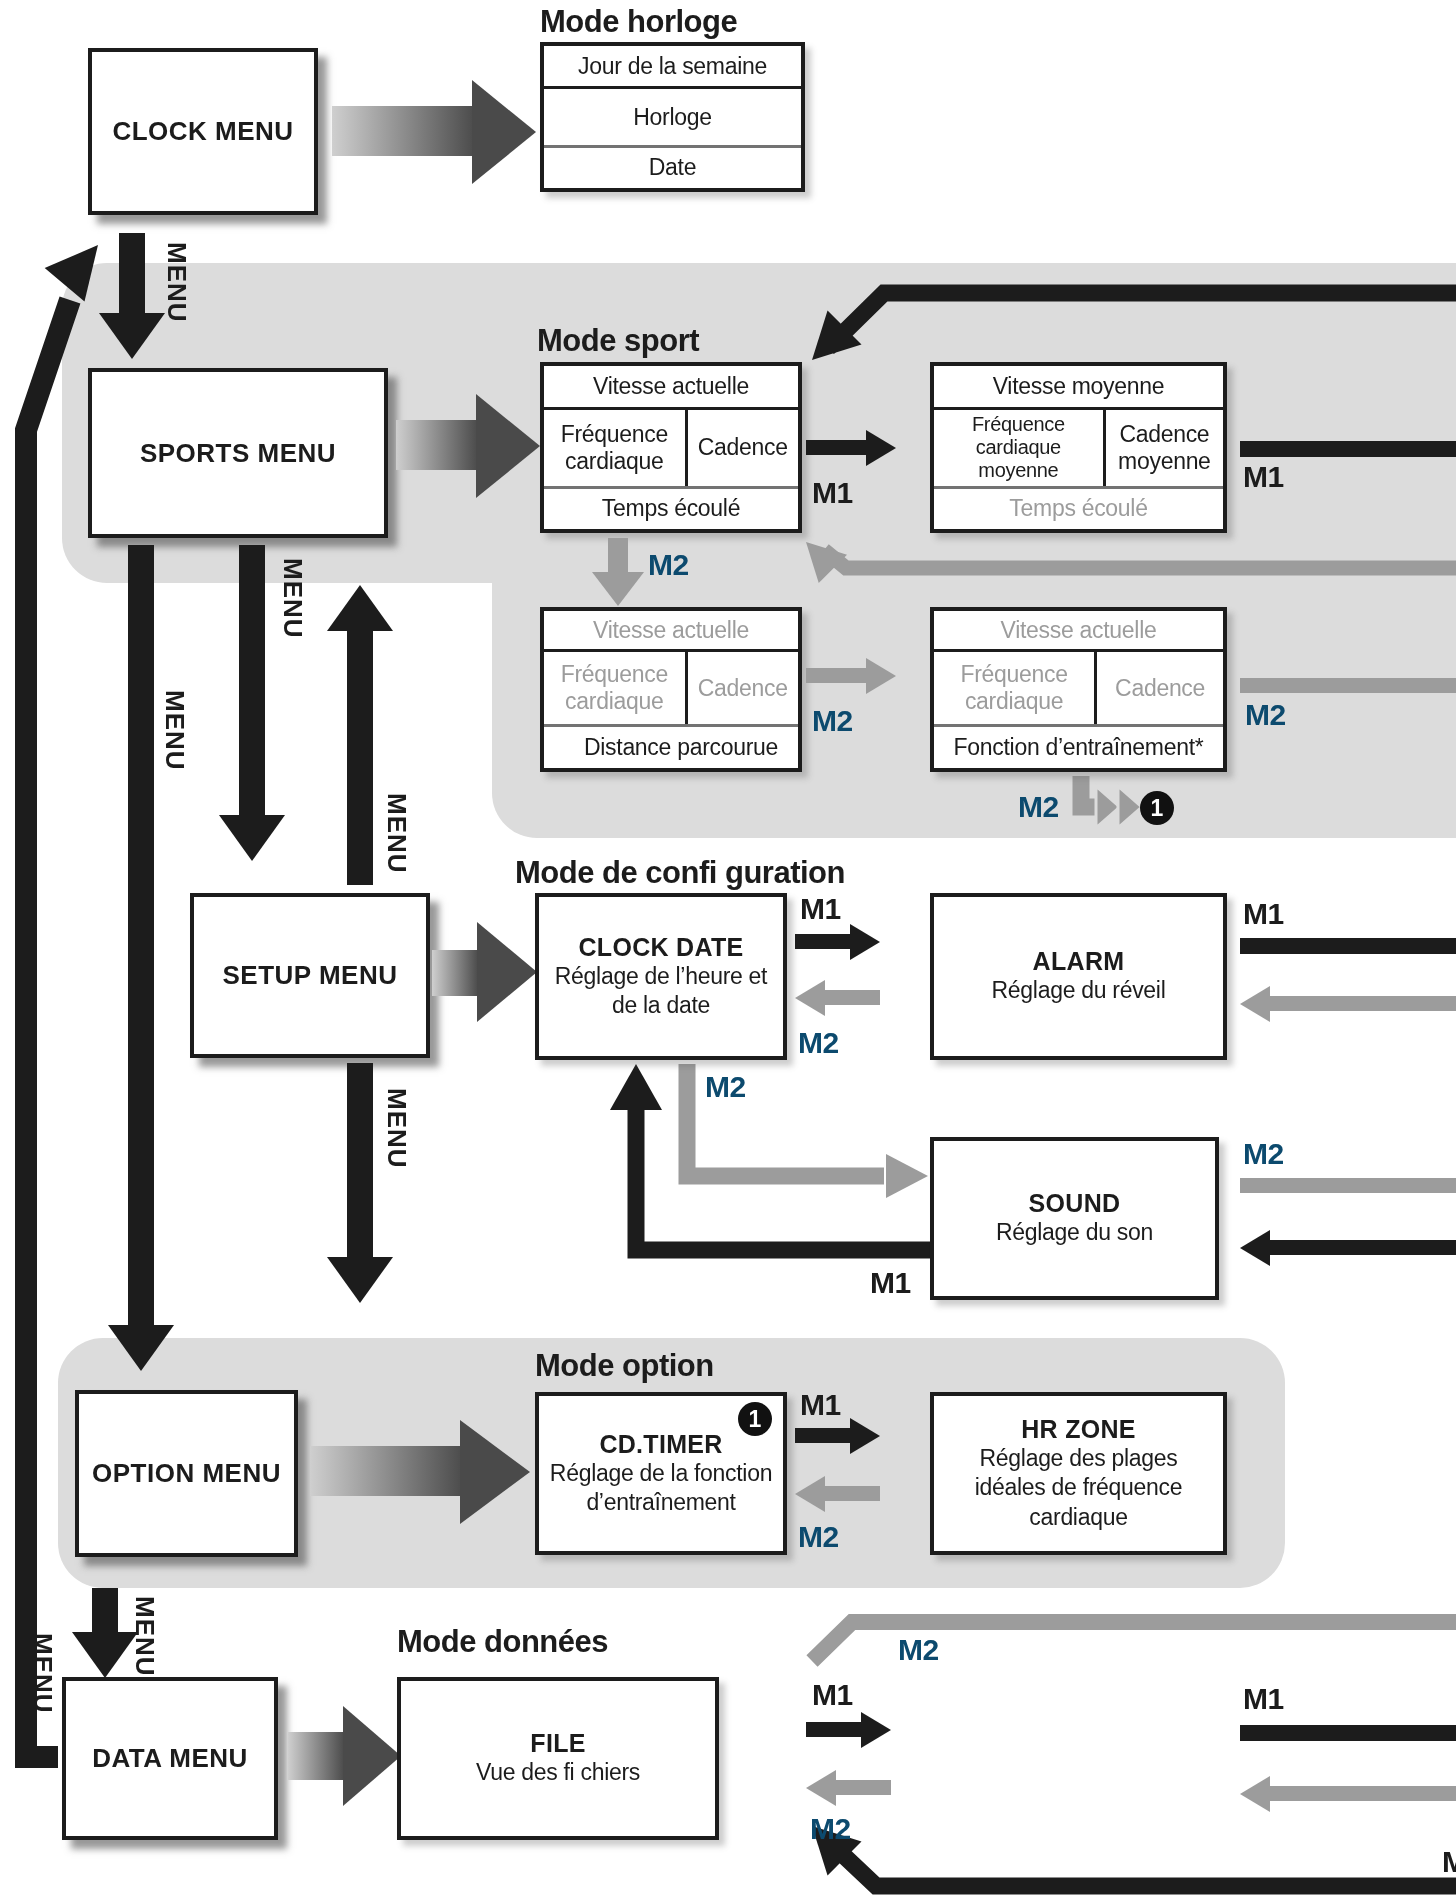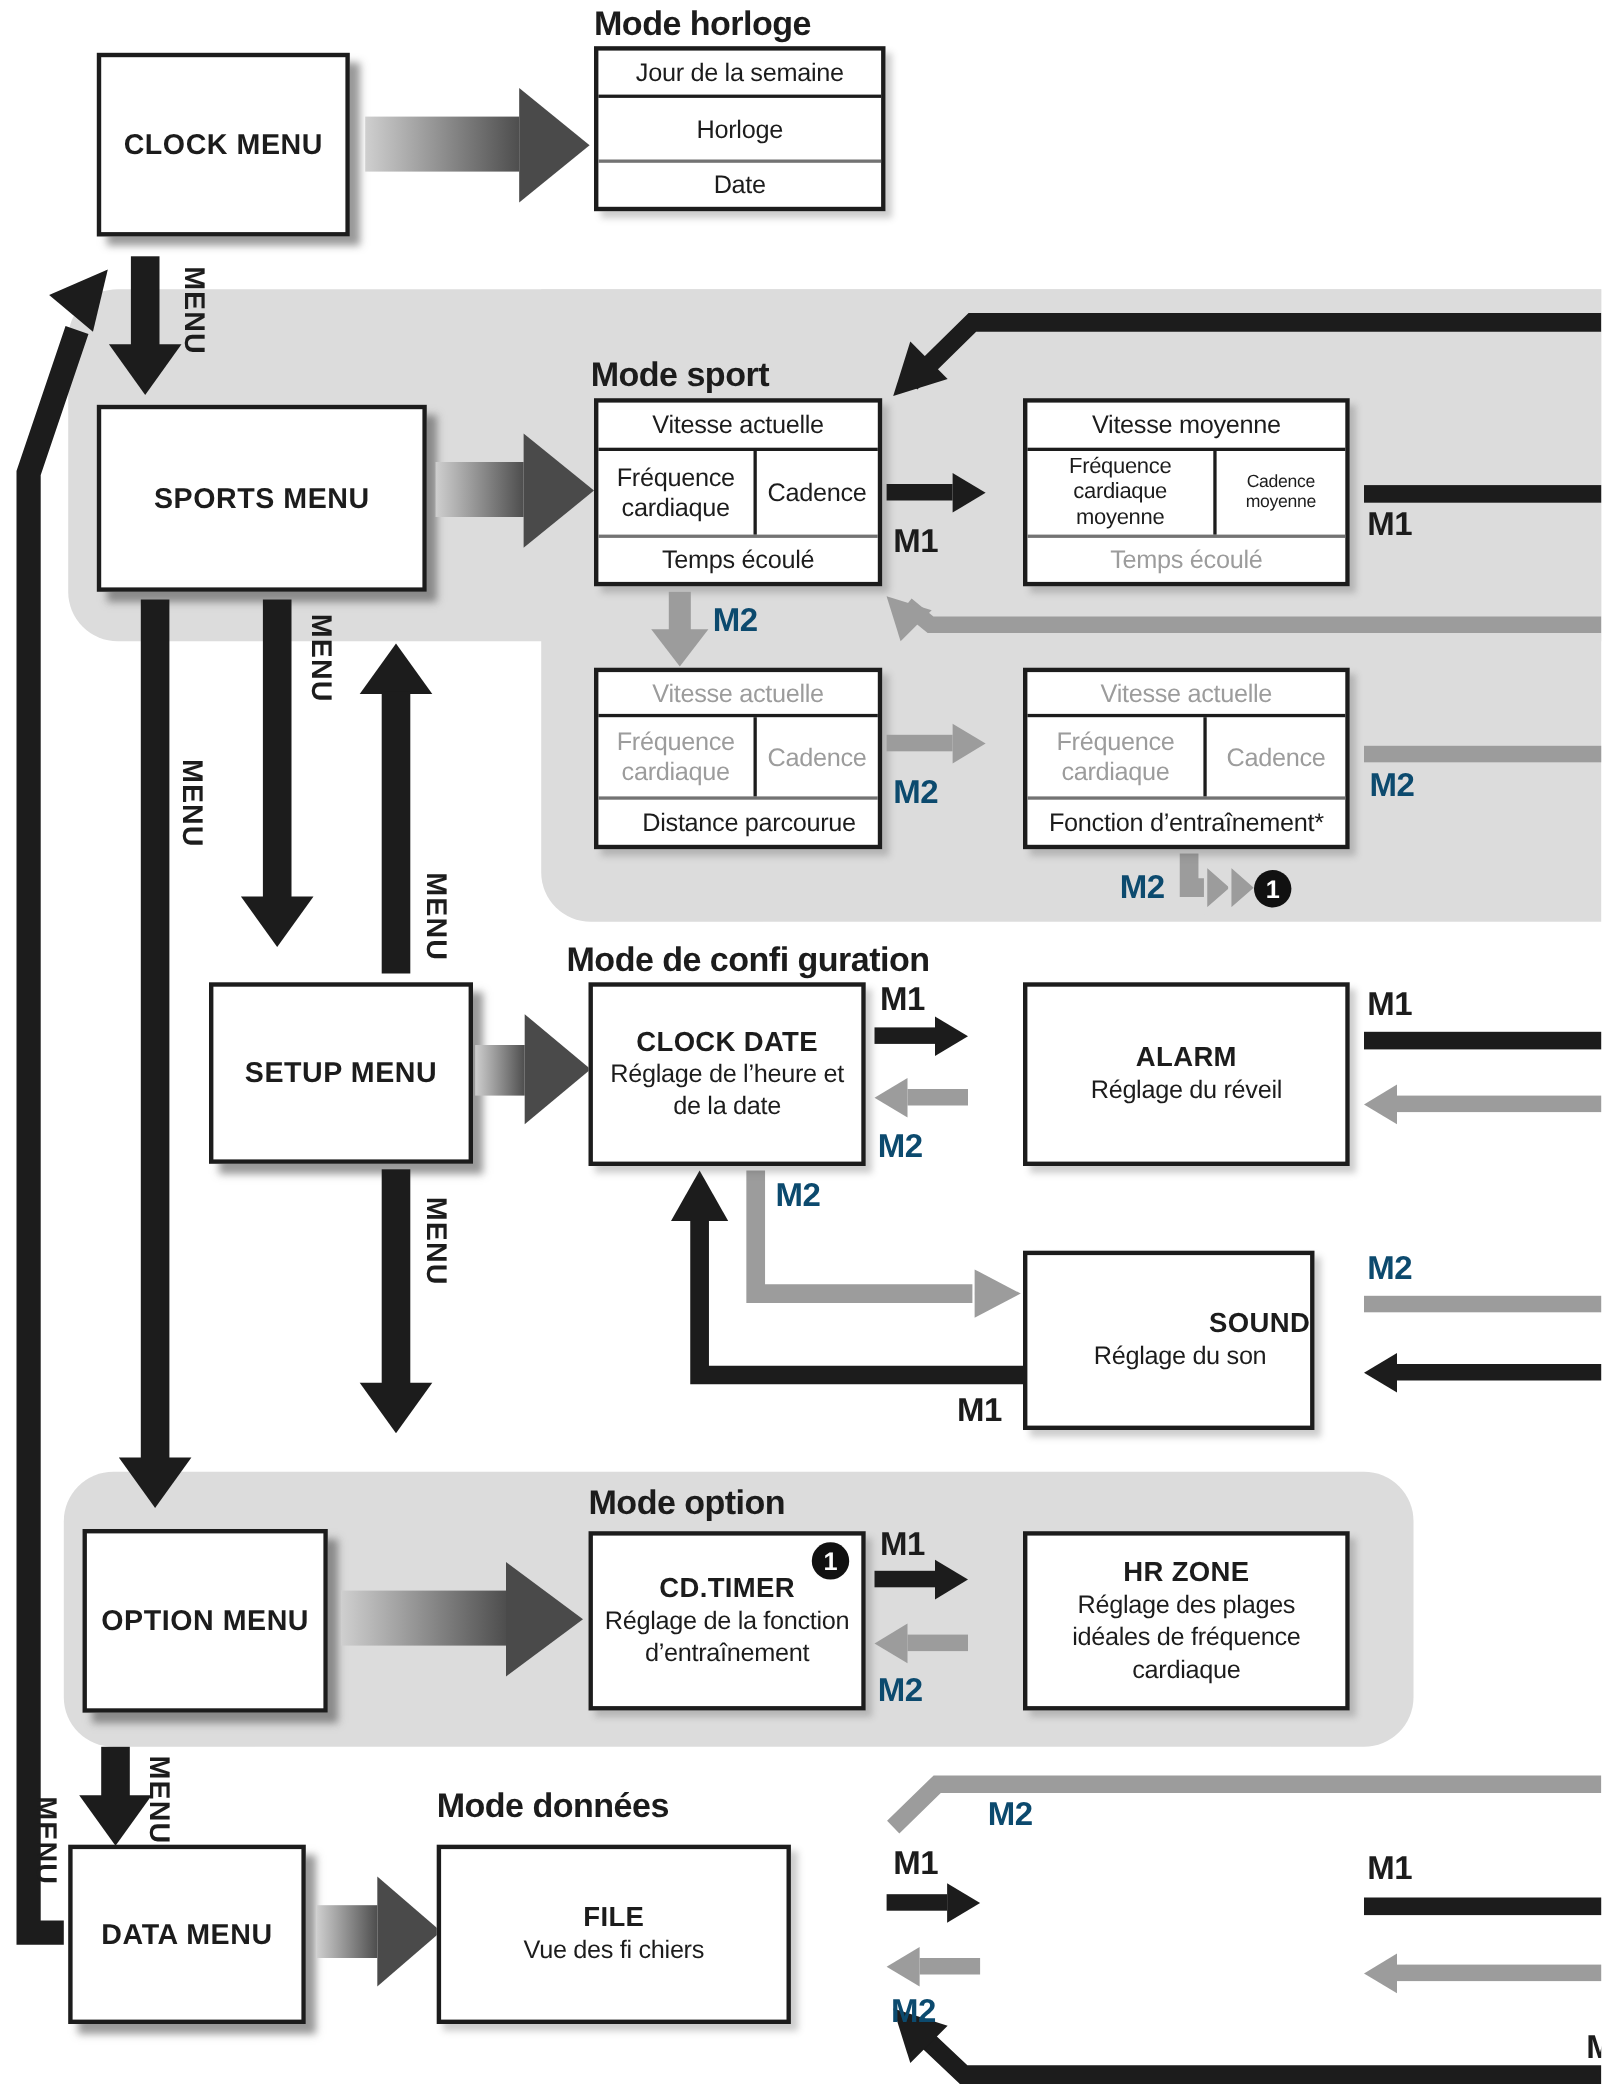--- a/index.html
+++ b/index.html
@@ -173,21 +173,21 @@
       <div class="cl" style="width:56%;">Fréquence cardiaque</div>
       <div class="cr" style="width:44%;">Cadence</div>
     </div>
     <div class="row" style="flex:43;">Temps écoulé</div>
   </div>
 
   <div class="tbl" style="left:930px;top:362px;width:297px;height:171px;">
     <div class="row" style="flex:44;">Vitesse moyenne</div>
     <div class="split row mid" style="flex:80;padding:0;font-size:20px;">
       <div class="cl" style="width:59%;">Fréquence cardiaque moyenne</div>
-      <div class="cr" style="width:41%;font-size:16px;">Cadence moyenne</div>
+      <div class="cr" style="width:41%;font-size:23px;">Cadence moyenne</div>
     </div>
     <div class="row gtx" style="flex:43;">Temps écoulé</div>
   </div>
 
   <div class="harrow right" style="left:806px;top:440px;width:60px;"></div>
   <div class="mlab" style="left:812px;top:476px;">M1</div>
 
   <div class="hline" style="left:1240px;top:441px;width:216px;height:16px;"></div>
   <div class="mlab" style="left:1243px;top:460px;">M1</div>
 
@@ -227,21 +227,21 @@
   <div class="sec-title" style="left:515px;top:855px;">Mode de confi guration</div>
 
   <div class="screen" style="left:535px;top:893px;width:252px;height:167px;">
     <div class="t">CLOCK DATE</div>
     <div class="d">Réglage de l’heure et de la date</div>
   </div>
   <div class="screen" style="left:930px;top:893px;width:297px;height:167px;">
     <div class="t">ALARM</div>
     <div class="d">Réglage du réveil</div>
   </div>
-  <div class="screen" style="left:930px;top:1137px;width:265px;height:163px;align-items:flex-end;">
+  <div class="screen" style="left:930px;top:1137px;width:289px;height:163px;">
     <div class="t">SOUND</div>
     <div class="d">Réglage du son</div>
   </div>
 
   <div class="mlab" style="left:800px;top:892px;">M1</div>
   <div class="harrow right" style="left:795px;top:934px;width:55px;"></div>
   <div class="harrow left gry" style="left:825px;top:990px;width:55px;"></div>
   <div class="mlab gry" style="left:798px;top:1026px;">M2</div>
 
   <div class="mlab" style="left:1243px;top:897px;">M1</div>

